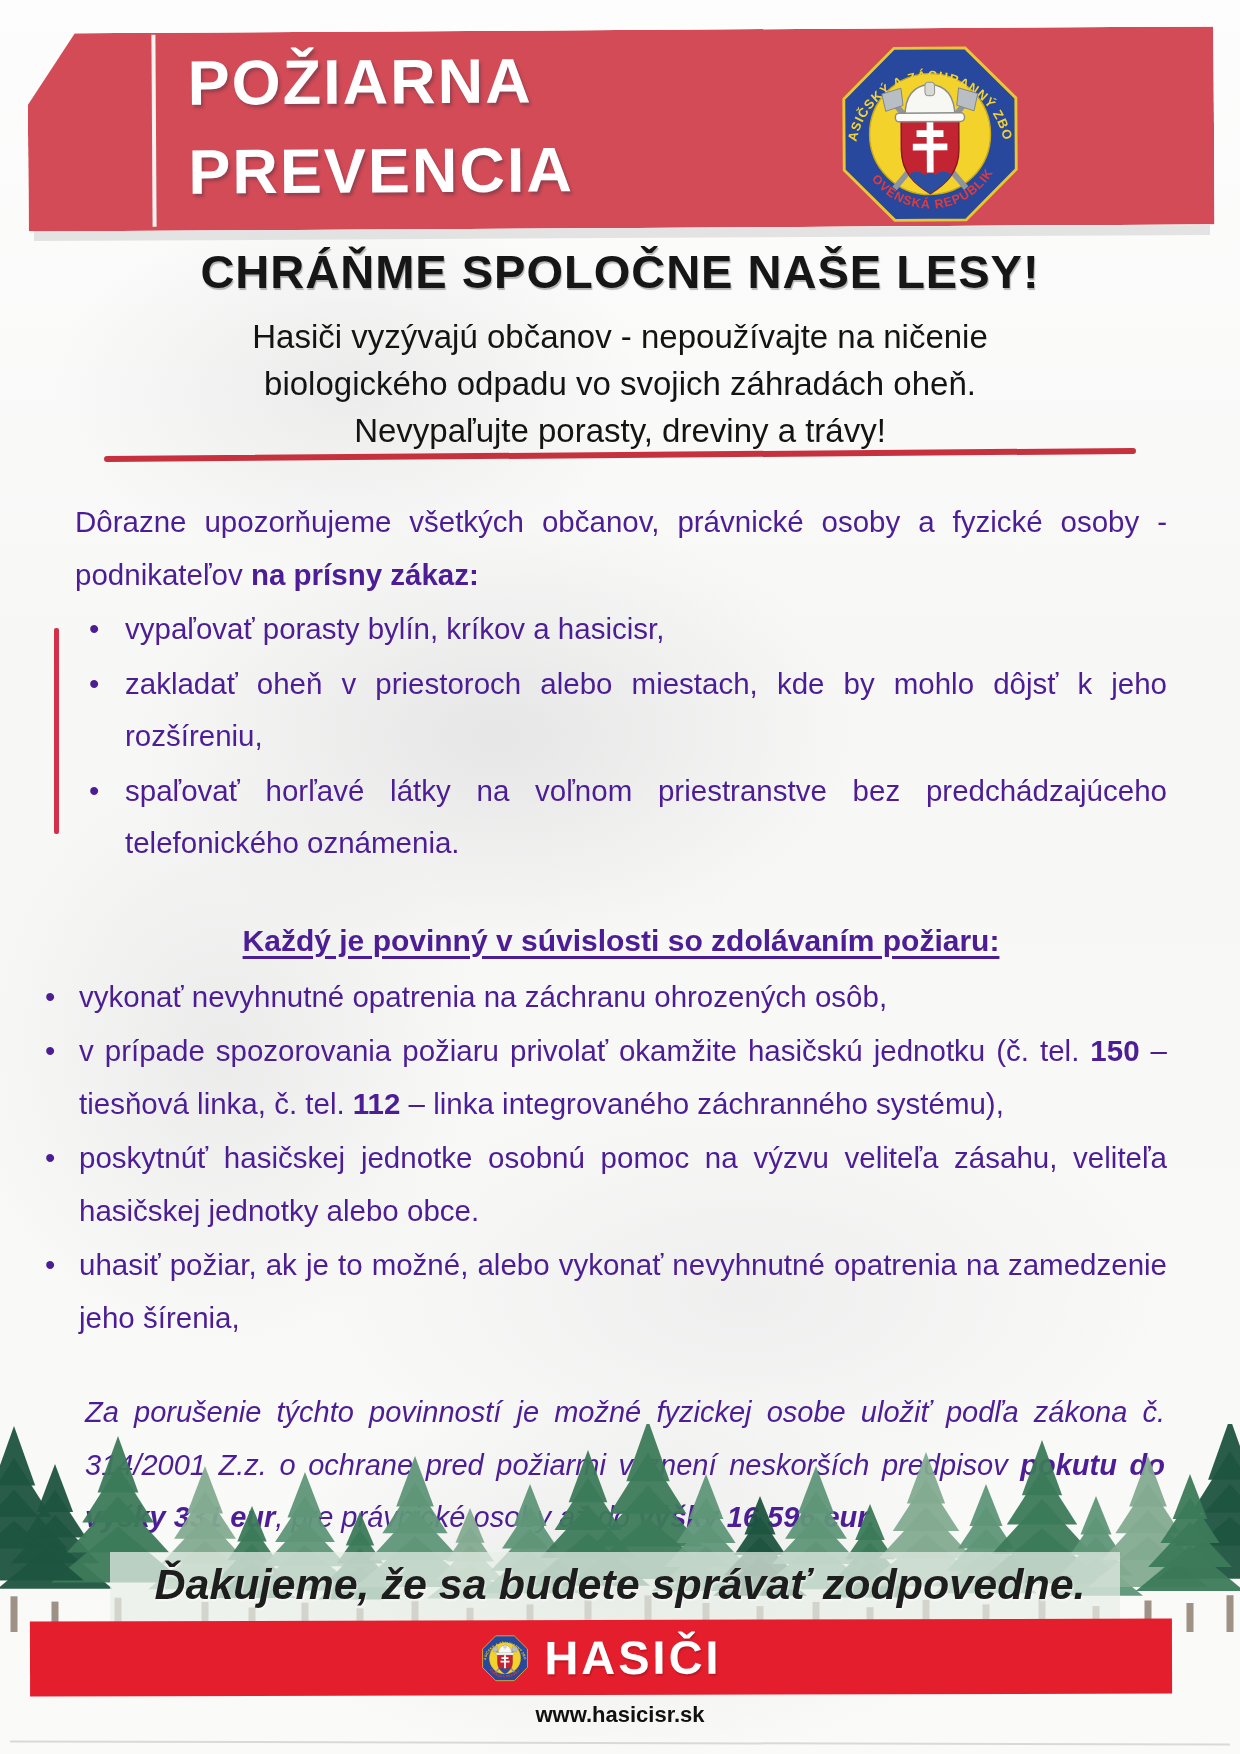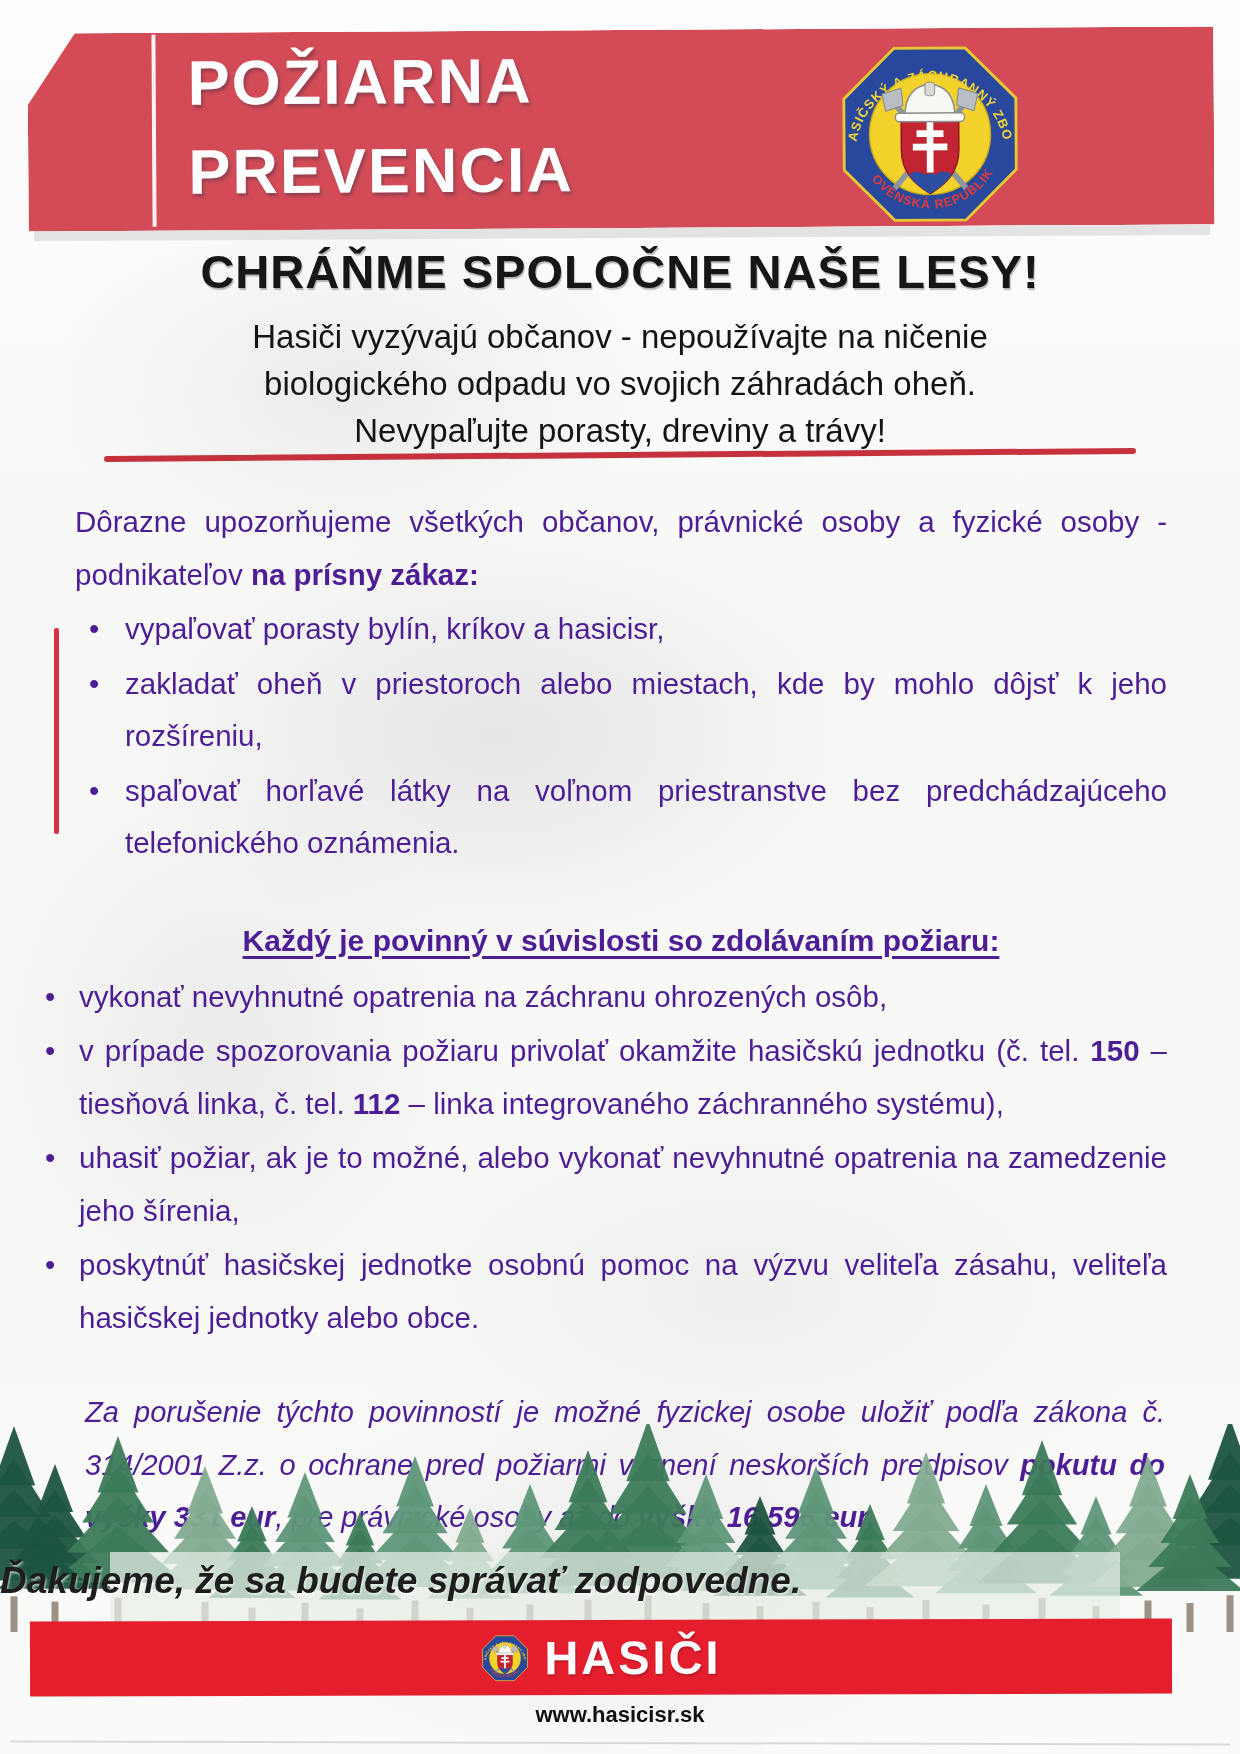--- a/index.html
+++ b/index.html
@@ -79,21 +79,21 @@
   ul.duties li{padding-left:36px;}
   ul.duties li::before{content:"•";position:absolute;left:2px;}
   .penalty{
     margin:42px 2px 0 10px;
     font-style:italic;font-size:29px;line-height:1.8;text-align:justify;
   }
   
   .forest{position:absolute;left:0;top:1424px;width:1240px;height:210px;}
   .thanks{
     position:absolute;left:0;top:1560px;width:100%;z-index:5;
-    text-align:left;font-size:37px;font-weight:800;font-style:italic;
+    text-align:center;font-size:43px;font-weight:800;font-style:italic;
     color:#1d1d1d;text-shadow:1px 2px 2px rgba(255,255,255,.6);
   }
   .footer-bar{
     position:absolute;left:30px;top:1620px;width:1142px;height:75px;z-index:6;
     background:#e41e2d;transform:rotate(-0.15deg);
     display:flex;align-items:center;justify-content:center;gap:14px;
   }
   .emblem-small{width:50px;height:50px;flex:0 0 auto;}
   .brand{
     font-size:47px;font-weight:800;color:#ffffff;letter-spacing:3px;line-height:1;
@@ -182,22 +182,22 @@
   <p class="intro" style="margin:0"><span>Dôrazne upozorňujeme všetkých občanov, právnické osoby a fyzické osoby - podnikateľov </span><span class="b">na prísny zákaz:</span></p>
   <ul class="blist prohibitions">
       <li><span>vypaľovať porasty bylín, kríkov a hasicisr,</span></li>
       <li><span>zakladať oheň v priestoroch alebo miestach, kde by mohlo dôjsť k jeho rozšíreniu,</span></li>
       <li><span>spaľovať horľavé látky na voľnom priestranstve bez predchádzajúceho telefonického oznámenia.</span></li>
     </ul>
   <h3 class="duties-heading">Každý je povinný v súvislosti so zdolávaním požiaru:</h3>
   <ul class="blist duties">
       <li><span>vykonať nevyhnutné opatrenia na záchranu ohrozených osôb,</span></li>
       <li><span>v prípade spozorovania požiaru privolať okamžite hasičskú jednotku (č. tel. </span><span class="b">150</span><span> – tiesňová linka, č. tel. </span><span class="b">112</span><span> – linka integrovaného záchranného systému),</span></li>
+      <li><span>poskytnúť hasičskej jednotke osobnú pomoc na výzvu veliteľa zásahu, veliteľa hasičskej jednotky alebo obce.</span></li>
       <li><span>uhasiť požiar, ak je to možné, alebo vykonať nevyhnutné opatrenia na zamedzenie jeho šírenia,</span></li>
-      <li><span>poskytnúť hasičskej jednotke osobnú pomoc na výzvu veliteľa zásahu, veliteľa hasičskej jednotky alebo obce.</span></li>
     </ul>
   <p class="penalty"><span>Za porušenie týchto povinností je možné fyzickej osobe uložiť podľa zákona č. 314/2001 Z.z. o ochrane pred požiarmi v znení neskorších predpisov </span><span class="b">pokutu do výšky 331 eur</span><span>, pre právnické osoby až do </span><span class="b">výšky 16 596 eur.</span></p>
 </div>
 
 <svg class="forest" viewBox="0 0 1240 210" preserveAspectRatio="none">
   <g id="treeLayer">
       <polygon points="55,40.0 36.9,88.0 73.1,88.0" fill="#1d5440" opacity="0.95"></polygon>
       <polygon points="55,65.6 23.8,113.6 86.2,113.6" fill="#1d5440" opacity="0.95"></polygon>
       <polygon points="55,91.2 10.6,139.2 99.4,139.2" fill="#1d5440" opacity="0.95"></polygon>
       <polygon points="55,116.8 -2.5,164.8 112.5,164.8" fill="#1d5440" opacity="0.95"></polygon>

